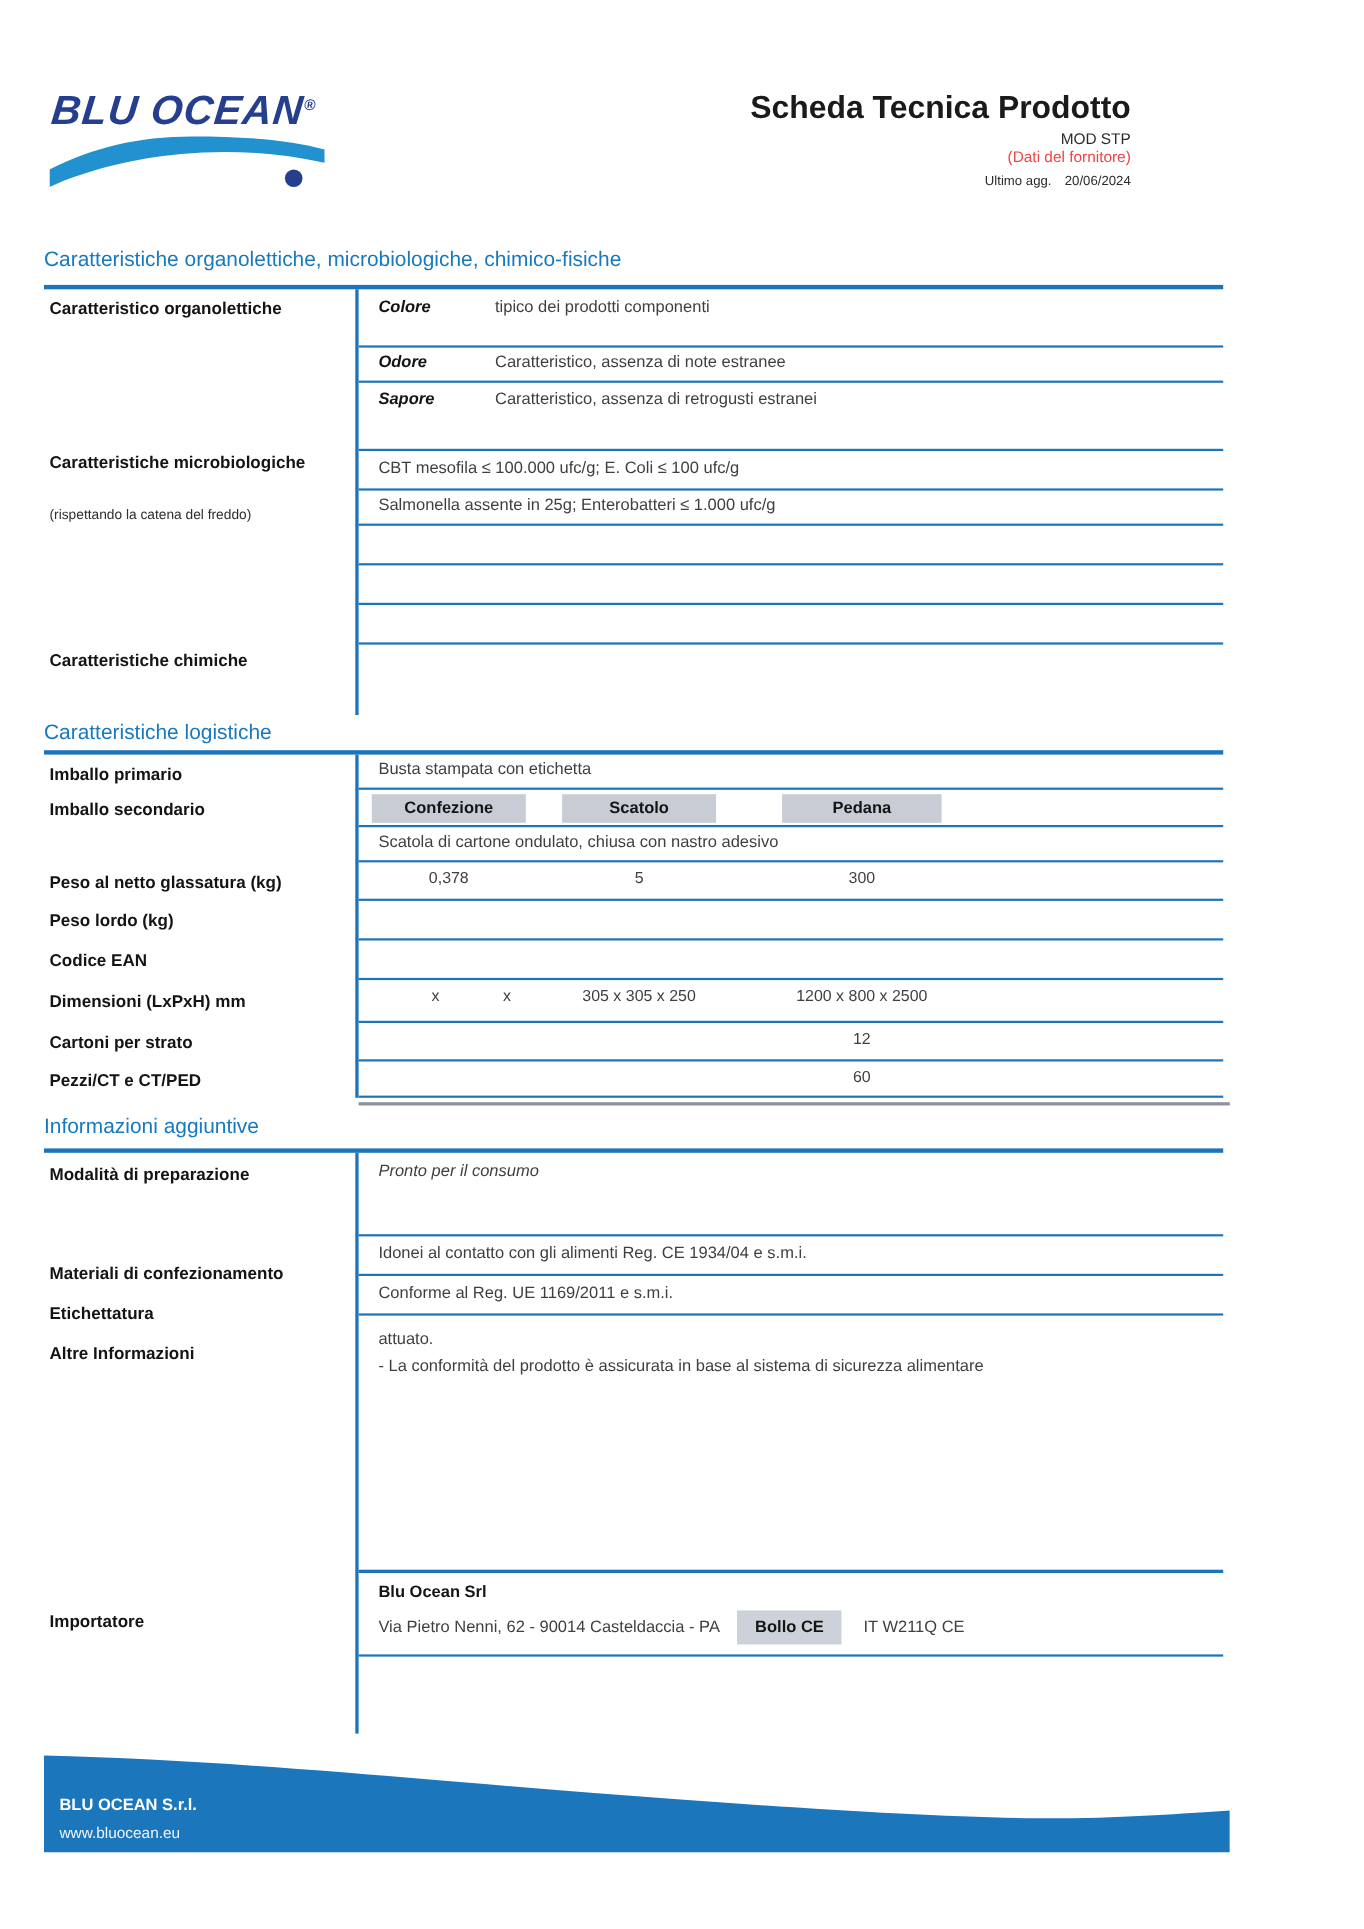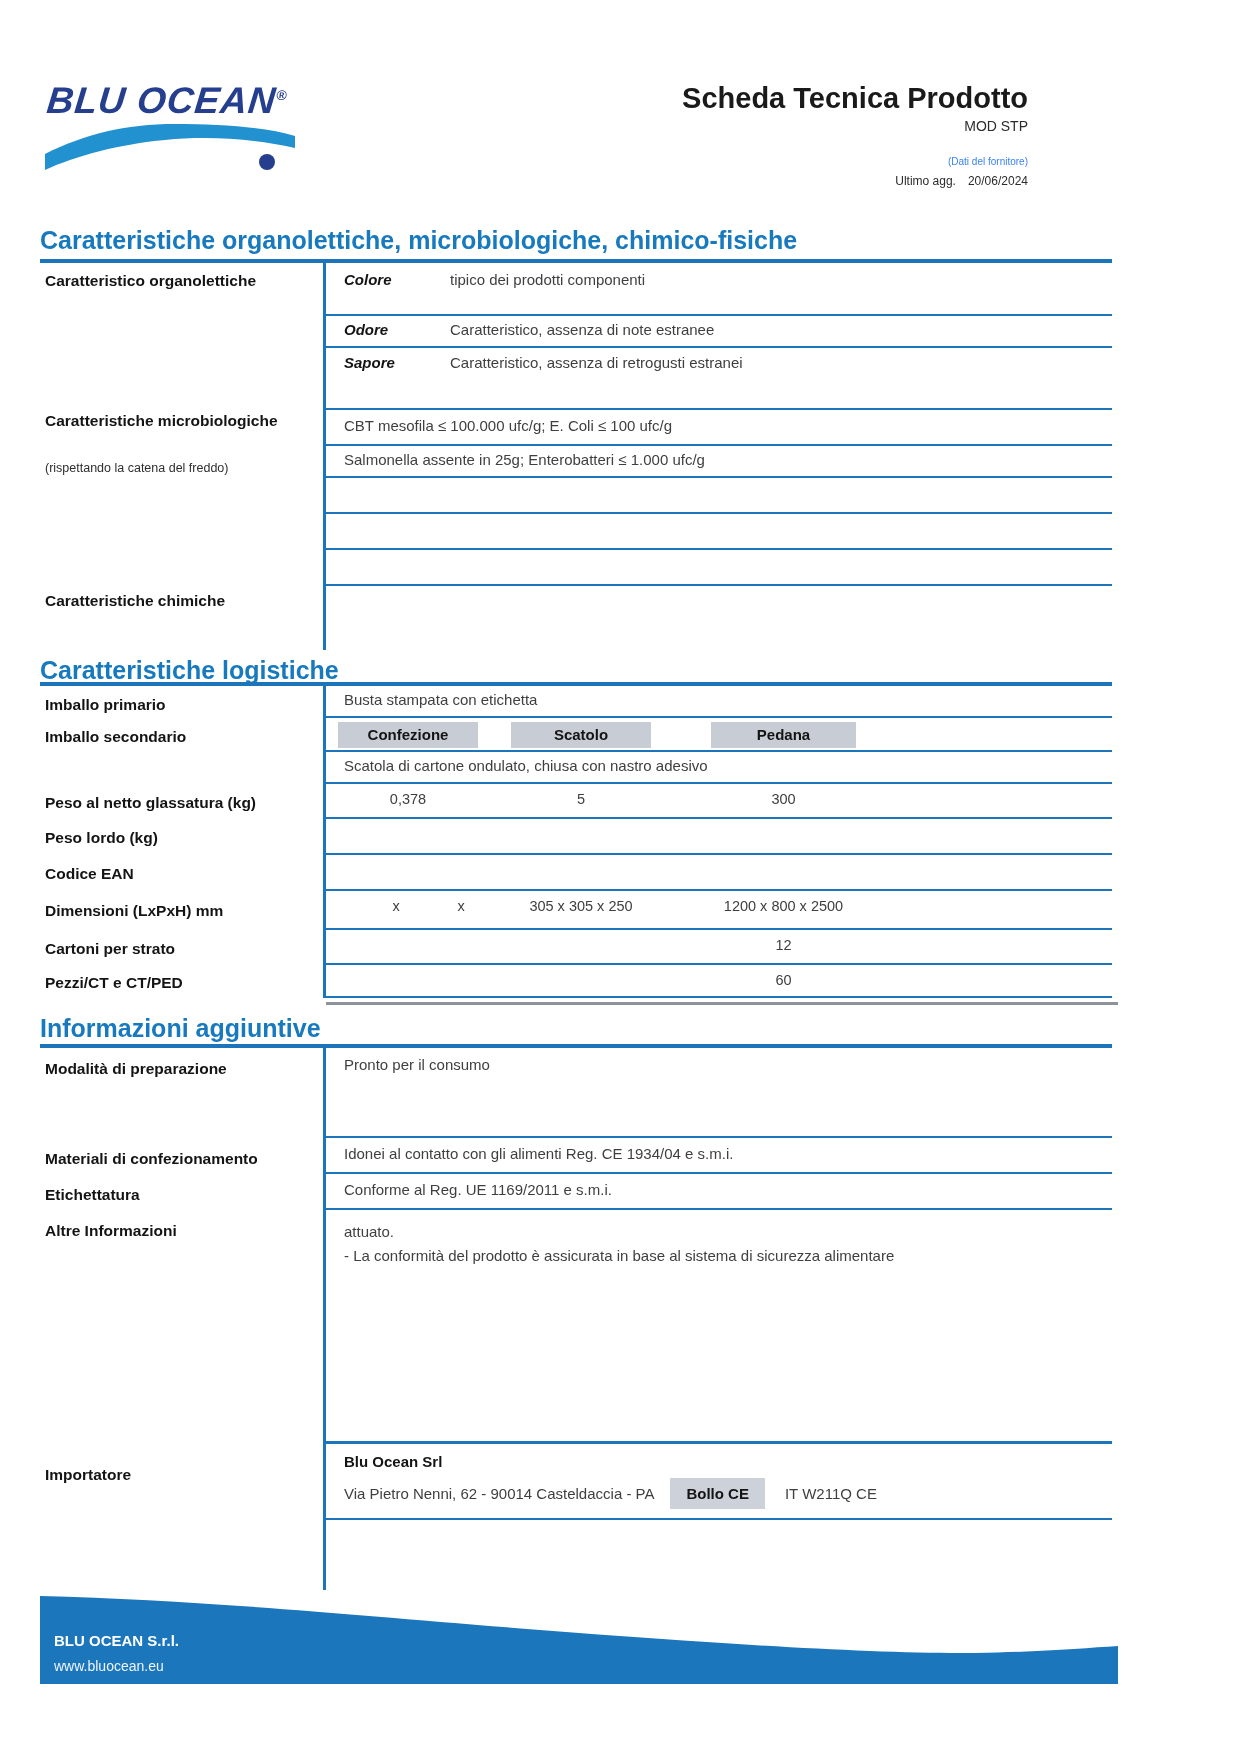--- a/index.html
+++ b/index.html
@@ -20,27 +20,27 @@
     white-space:nowrap;
   }
   .logo-text sup{font-size:14px;font-style:normal;letter-spacing:0;}
   .logo-swoosh{position:absolute;left:0;top:38px;}
   .header-right{
     position:absolute;left:500px;top:82px;width:528px;
     text-align:right;color:#1a1a1a;
   }
   .doc-title{font-size:29px;font-weight:bold;line-height:32px;}
   .doc-mod{font-size:14px;margin-top:4px;color:#2b2b2b;}
-  .doc-supplier{font-size:10px;margin-top:22px;color:#3b82f6;}
+  .doc-supplier{font-size:14px;color:#ef4444;}
   .doc-update{font-size:12px;margin-top:7px;color:#2b2b2b;}
   .doc-update .date{margin-left:12px;}
   
   .sec-title{
     position:absolute;left:40px;
-    font-size:25px;font-weight:bold;color:#1779be;
+    font-size:19px;font-weight:normal;color:#1779be;
     white-space:nowrap;
   }
   .rule{position:absolute;left:40px;width:1072px;height:4px;background:#1c74ba;}
   .tbl{
     position:absolute;left:323px;width:789px;
     border-left:3px solid #1c74ba;box-sizing:border-box;
   }
   .trow{
     position:relative;box-sizing:border-box;
     border-bottom:2px solid #1c74ba;
@@ -182,21 +182,21 @@
   <div class="sec-title" style="top:1014px;">Informazioni aggiuntive</div>
   <div class="rule" style="top:1044px;"></div>
 
   <div class="lbl" style="top:1058px;">Modalità di preparazione</div>
   <div class="lbl" style="top:1148px;">Materiali di confezionamento</div>
   <div class="lbl" style="top:1184px;">Etichettatura</div>
   <div class="lbl" style="top:1220px;">Altre Informazioni</div>
   <div class="lbl" style="top:1464px;">Importatore</div>
 
   <div class="tbl" style="top:1048px;">
-    <div class="trow" style="height:90px;padding-top:8px;">Pronto per il consumo</div>
+    <div class="trow" style="height:76px;padding-top:8px;font-style:italic;">Pronto per il consumo</div>
     <div class="trow" style="height:36px;padding-top:7px;">Idonei al contatto con gli alimenti Reg. CE 1934/04 e s.m.i.</div>
     <div class="trow" style="height:36px;padding-top:7px;">Conforme al Reg. UE 1169/2011 e s.m.i.</div>
     <div class="trow" style="height:234px;padding-top:10px;border-bottom-width:3px;">
       <div class="para">attuato.</div>
       <div class="para">- La conformità del prodotto è assicurata in base al sistema di sicurezza alimentare</div>
     </div>
     <div class="trow" style="height:76px;">
       <div class="imp-name">Blu Ocean Srl</div>
       <div class="imp-line">
         <span>Via Pietro Nenni, 62 - 90014 Casteldaccia - PA</span>

